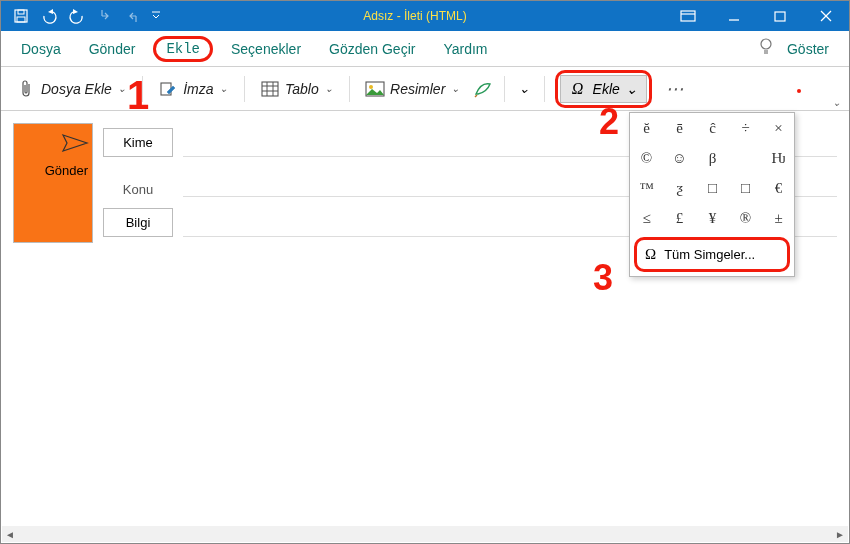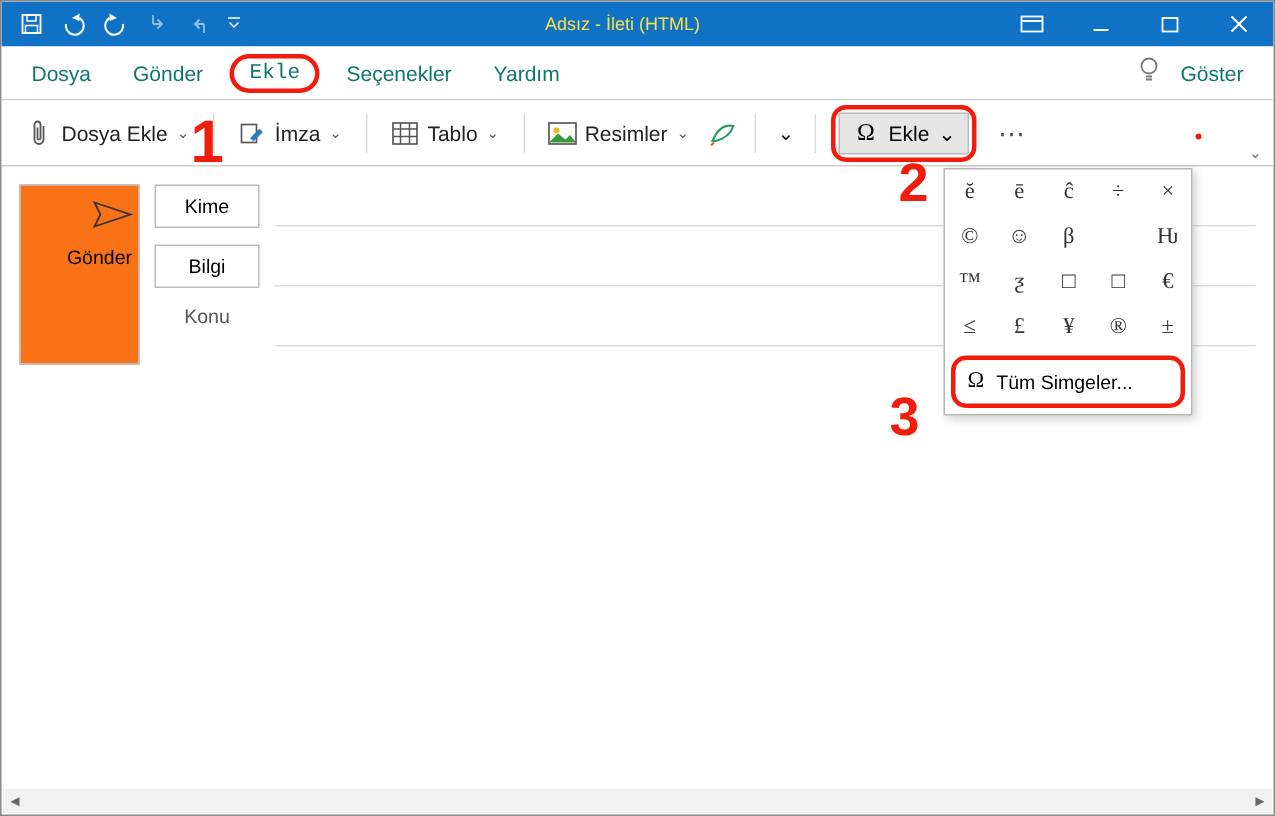--- a/index.html
+++ b/index.html
@@ -14,39 +14,39 @@
   .tb-sys { width: 46px; height: 30px; display: flex; align-items: center; justify-content: center; }
 
   
   .tabs { background: #fff; height: 36px; display: flex; align-items: center; padding: 0 10px; border-bottom: 1px solid #d0d0d0; gap: 8px; }
   .tab { padding: 4px 10px; font-size: 14px; color: #0f766e; cursor: default; }
   .tab.active { border: 3px solid #F21C0D; border-radius: 16px; padding: 2px 10px; font-family: Liberation Mono, monospace; }
   .help-spacer { flex: 1; }
   .help-icon { margin-right: 6px; color: #555; }
 
   
-  .ribbon { background: #fff; height: 44px; display: flex; align-items: center; padding: 0 10px; border-bottom: 1px solid #d0d0d0; gap: 6px; position: relative; }
+  .ribbon { background: #fff; height: 44px; display: flex; align-items: center; padding: 0 10px; border-bottom: 1px solid #d0d0d0; gap: 6px; position: relative; font-style: italic; }
   .rbtn { display: flex; align-items: center; gap: 6px; padding: 4px 6px; font-size: 14px; color: #222; }
   .rbtn .chev { font-size: 10px; color: #555; }
   .rsep { width: 1px; height: 26px; background: #ddd; margin: 0 4px; }
   .ricon { width: 18px; height: 18px; display: inline-flex; align-items: center; justify-content: center; }
 
   .ellipsis { font-size: 18px; color: #555; padding: 0 8px; letter-spacing: 2px; }
 
   .simge-wrap { border: 3px solid #F21C0D; border-radius: 10px; padding: 2px 2px; }
   .simge-btn { background: #e6e6e6; border: 1px solid #bcbcbc; padding: 4px 8px; display: flex; align-items: center; gap: 6px; font-size: 14px; }
 
   .rib-expand { position: absolute; right: 8px; bottom: 2px; font-size: 10px; color: #666; }
 
   
   .compose { display: flex; padding: 12px; gap: 10px; }
   .send-box { width: 80px; border: 1px solid #bbb; background: #f97316; text-align: right; padding: 10px 4px; }
   .send-box .arrow { font-size: 20px; margin-bottom: 6px; }
   .fields { flex: 1; }
-  .field-row { display: flex; align-items: flex-start; min-height: 34px; gap: 10px; margin-bottom: 6px; }
+  .field-row { display: flex; align-items: flex-end; min-height: 34px; gap: 10px; margin-bottom: 6px; }
   .field-btn { width: 70px; border: 1px solid #bbb; background: #fff; text-align: center; padding: 6px 0; font-size: 13px; }
   .field-label { width: 70px; text-align: center; color: #555; font-size: 13px; }
   .field-input { flex: 1; border: none; border-bottom: 1px solid #ddd; height: 28px; }
 
   
   .symbol-dd { position: absolute; top: 111px; right: 54px; background: #fff; border: 1px solid #b5b5b5; box-shadow: 2px 2px 6px rgba(0,0,0,0.2); z-index: 10; width: 166px; }
   .sym-grid { display: grid; grid-template-columns: repeat(5, 1fr); }
   .sym-cell { width: 33px; height: 30px; display: flex; align-items: center; justify-content: center; font-size: 15px; color: #333; font-family: "Times New Roman", serif; }
   .sym-footer { border: 3px solid #F21C0D; border-radius: 10px; margin: 4px; padding: 6px 8px; display: flex; align-items: center; gap: 8px; font-size: 13px; }
 
@@ -131,20 +131,21 @@
         </svg>
     </div>
   </div>
 </div>
 
 <div class="tabs">
   <div class="tab">Dosya</div>
   <div class="tab">Gönder</div>
   <div class="tab active">Ekle</div>
   <div class="tab">Seçenekler</div>
+  <div class="tab">Gözden Geçir</div>
   <div class="tab">Yardım</div>
   <div class="help-spacer"></div>
   <span class="help-icon">
     <svg width="14" height="18" viewBox="0 0 14 18">
         <circle cx="7" cy="6" r="5" fill="none" stroke="#777" stroke-width="1.2"></circle>
         <line x1="5" y1="13" x2="9" y2="13" stroke="#777" stroke-width="1.2"></line>
         <line x1="5" y1="15" x2="9" y2="15" stroke="#777" stroke-width="1.2"></line>
       </svg>
   </span>
   <div class="tab" style="padding-left:0">Göster</div>
@@ -227,25 +228,25 @@
         </svg>
     </div>
     <div>Gönder</div>
   </div>
   <div class="fields">
     <div class="field-row">
       <div class="field-btn">Kime</div>
       <input class="field-input" style="">
     </div>
     <div class="field-row">
+      <div class="field-label">Konu</div>
+      <input class="field-input" style="">
+    </div>
+    <div class="field-row">
       <div class="field-btn">Bilgi</div>
-      <input class="field-input" style="">
-    </div>
-    <div class="field-row">
-      <div class="field-label">Konu</div>
       <input class="field-input" style="">
     </div>
   </div>
 </div>
 
 <div class="symbol-dd">
   <div class="sym-grid">
     <div class="sym-cell">ĕ</div>
     <div class="sym-cell">ē</div>
     <div class="sym-cell">ĉ</div>

